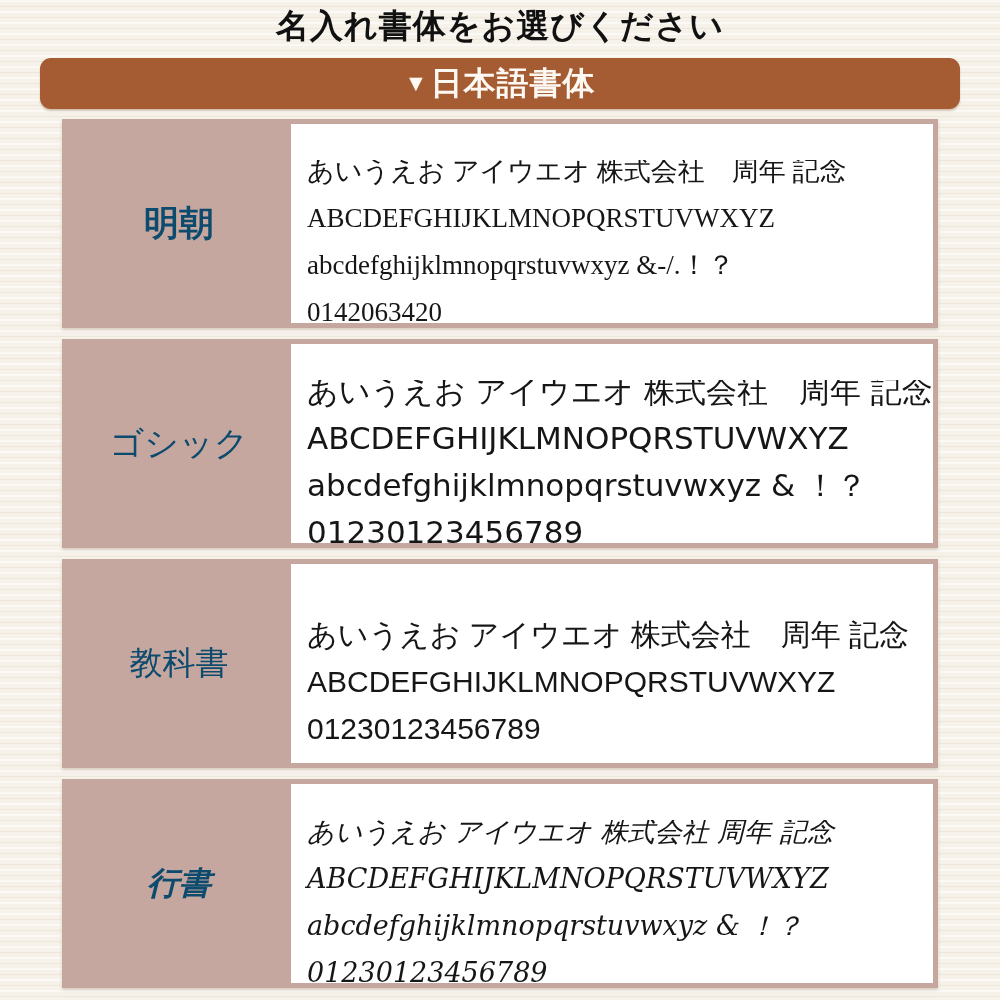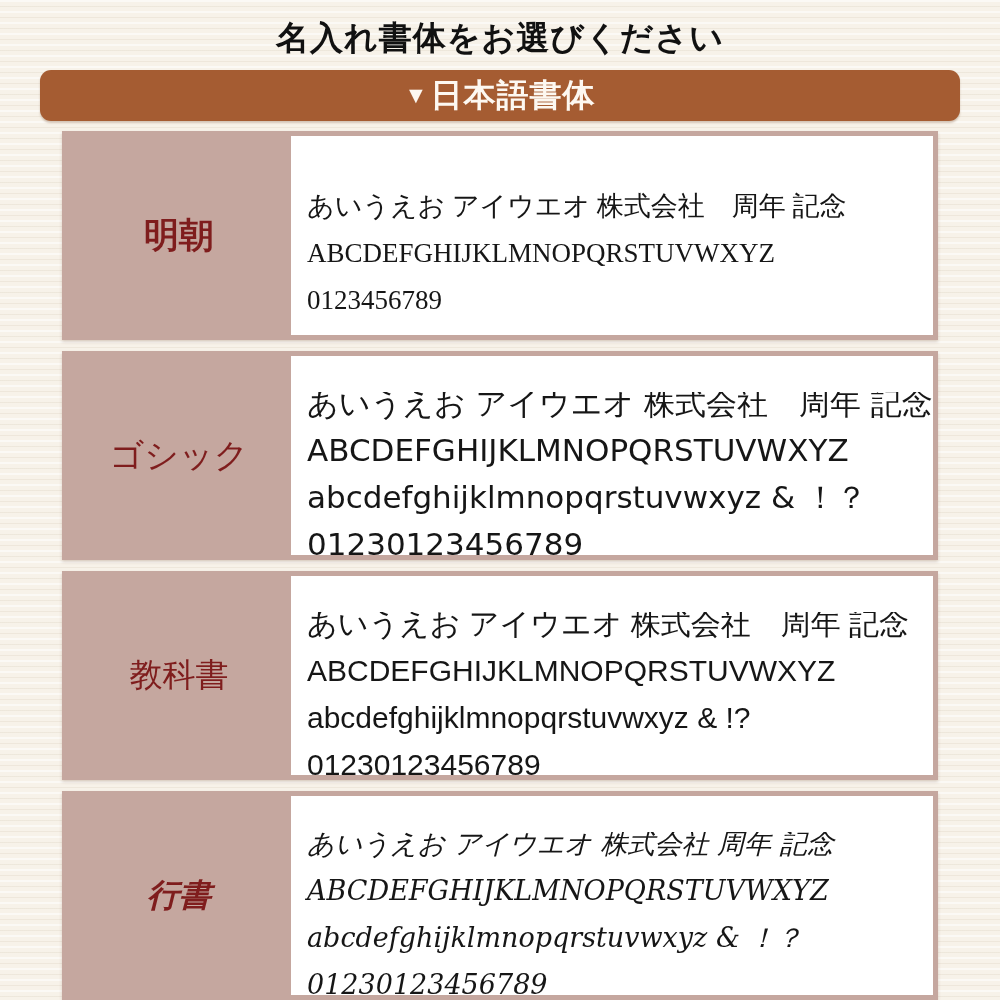--- a/index.html
+++ b/index.html
@@ -10,21 +10,21 @@
     background-image:
       repeating-linear-gradient(180deg,
         rgba(255,255,255,0.55) 0px, rgba(255,255,255,0.55) 2px,
         rgba(255,255,255,0) 2px, rgba(255,255,255,0) 6px,
         rgba(196,182,158,0.18) 6px, rgba(196,182,158,0.18) 7px,
         rgba(255,255,255,0) 7px, rgba(255,255,255,0) 11px);
     color: #1a1a1a;
   }
 
   .page-title {
-    padding-top: 16px;
+    padding-top: 4px;
     text-align: center;
     font-family: "Liberation Serif", "DejaVu Serif", serif;
     font-weight: 700;
     font-size: 33px;
     letter-spacing: 1px;
     color: #111;
   }
 
   .section-bar {
     margin: 9px 40px 0 40px;
@@ -53,21 +53,21 @@
     display: flex;
     box-shadow: 0 2px 3px rgba(150,120,100,0.30);
   }
   .row-label {
     width: 224px;
     flex-shrink: 0;
     background: #c5a79f;
     display: flex;
     align-items: center;
     justify-content: center;
-    color: #7f1d1d;
+    color: #0c4a6e;
   }
   .row-sample {
     flex: 1;
     background: #ffffff;
     padding-left: 16px;
     display: flex;
     flex-direction: column;
     justify-content: center;
     color: #161616;
     overflow: hidden;
@@ -101,40 +101,40 @@
   <span class="bar-label">日本語書体</span>
 </div>
 
 <div class="font-rows">
 
   <div class="font-row row-mincho">
     <div class="row-label f-mincho">明朝</div>
     <div class="row-sample f-mincho">
       <div class="sample-line">あいうえお アイウエオ 株式会社　周年 記念</div>
       <div class="sample-line">ABCDEFGHIJKLMNOPQRSTUVWXYZ</div>
-      <div class="sample-line">0123456789</div>
+      <div class="sample-line">abcdefghijklmnopqrstuvwxyz &amp;-/.！？</div>
+      <div class="sample-line">0142063420</div>
     </div>
   </div>
 
   <div class="font-row row-gothic">
     <div class="row-label f-gothic">ゴシック</div>
     <div class="row-sample f-gothic">
       <div class="sample-line">あいうえお アイウエオ 株式会社　周年 記念</div>
       <div class="sample-line">ABCDEFGHIJKLMNOPQRSTUVWXYZ</div>
       <div class="sample-line">abcdefghijklmnopqrstuvwxyz &amp; ！？</div>
       <div class="sample-line">01230123456789</div>
     </div>
   </div>
 
   <div class="font-row row-kyokasho">
     <div class="row-label f-kyokasho">教科書</div>
     <div class="row-sample f-kyokasho">
       <div class="sample-line">あいうえお アイウエオ 株式会社　周年 記念</div>
       <div class="sample-line">ABCDEFGHIJKLMNOPQRSTUVWXYZ</div>
-      <div class="sample-line">abcdefghijklmnopqrstuvwxyz &amp; !?</div>
       <div class="sample-line">01230123456789</div>
     </div>
   </div>
 
   <div class="font-row row-gyosho">
     <div class="row-label f-gyosho">行書</div>
     <div class="row-sample f-gyosho">
       <div class="sample-line">あいうえお アイウエオ 株式会社 周年 記念</div>
       <div class="sample-line">ABCDEFGHIJKLMNOPQRSTUVWXYZ</div>
       <div class="sample-line">abcdefghijklmnopqrstuvwxyz &amp; ！？</div>

